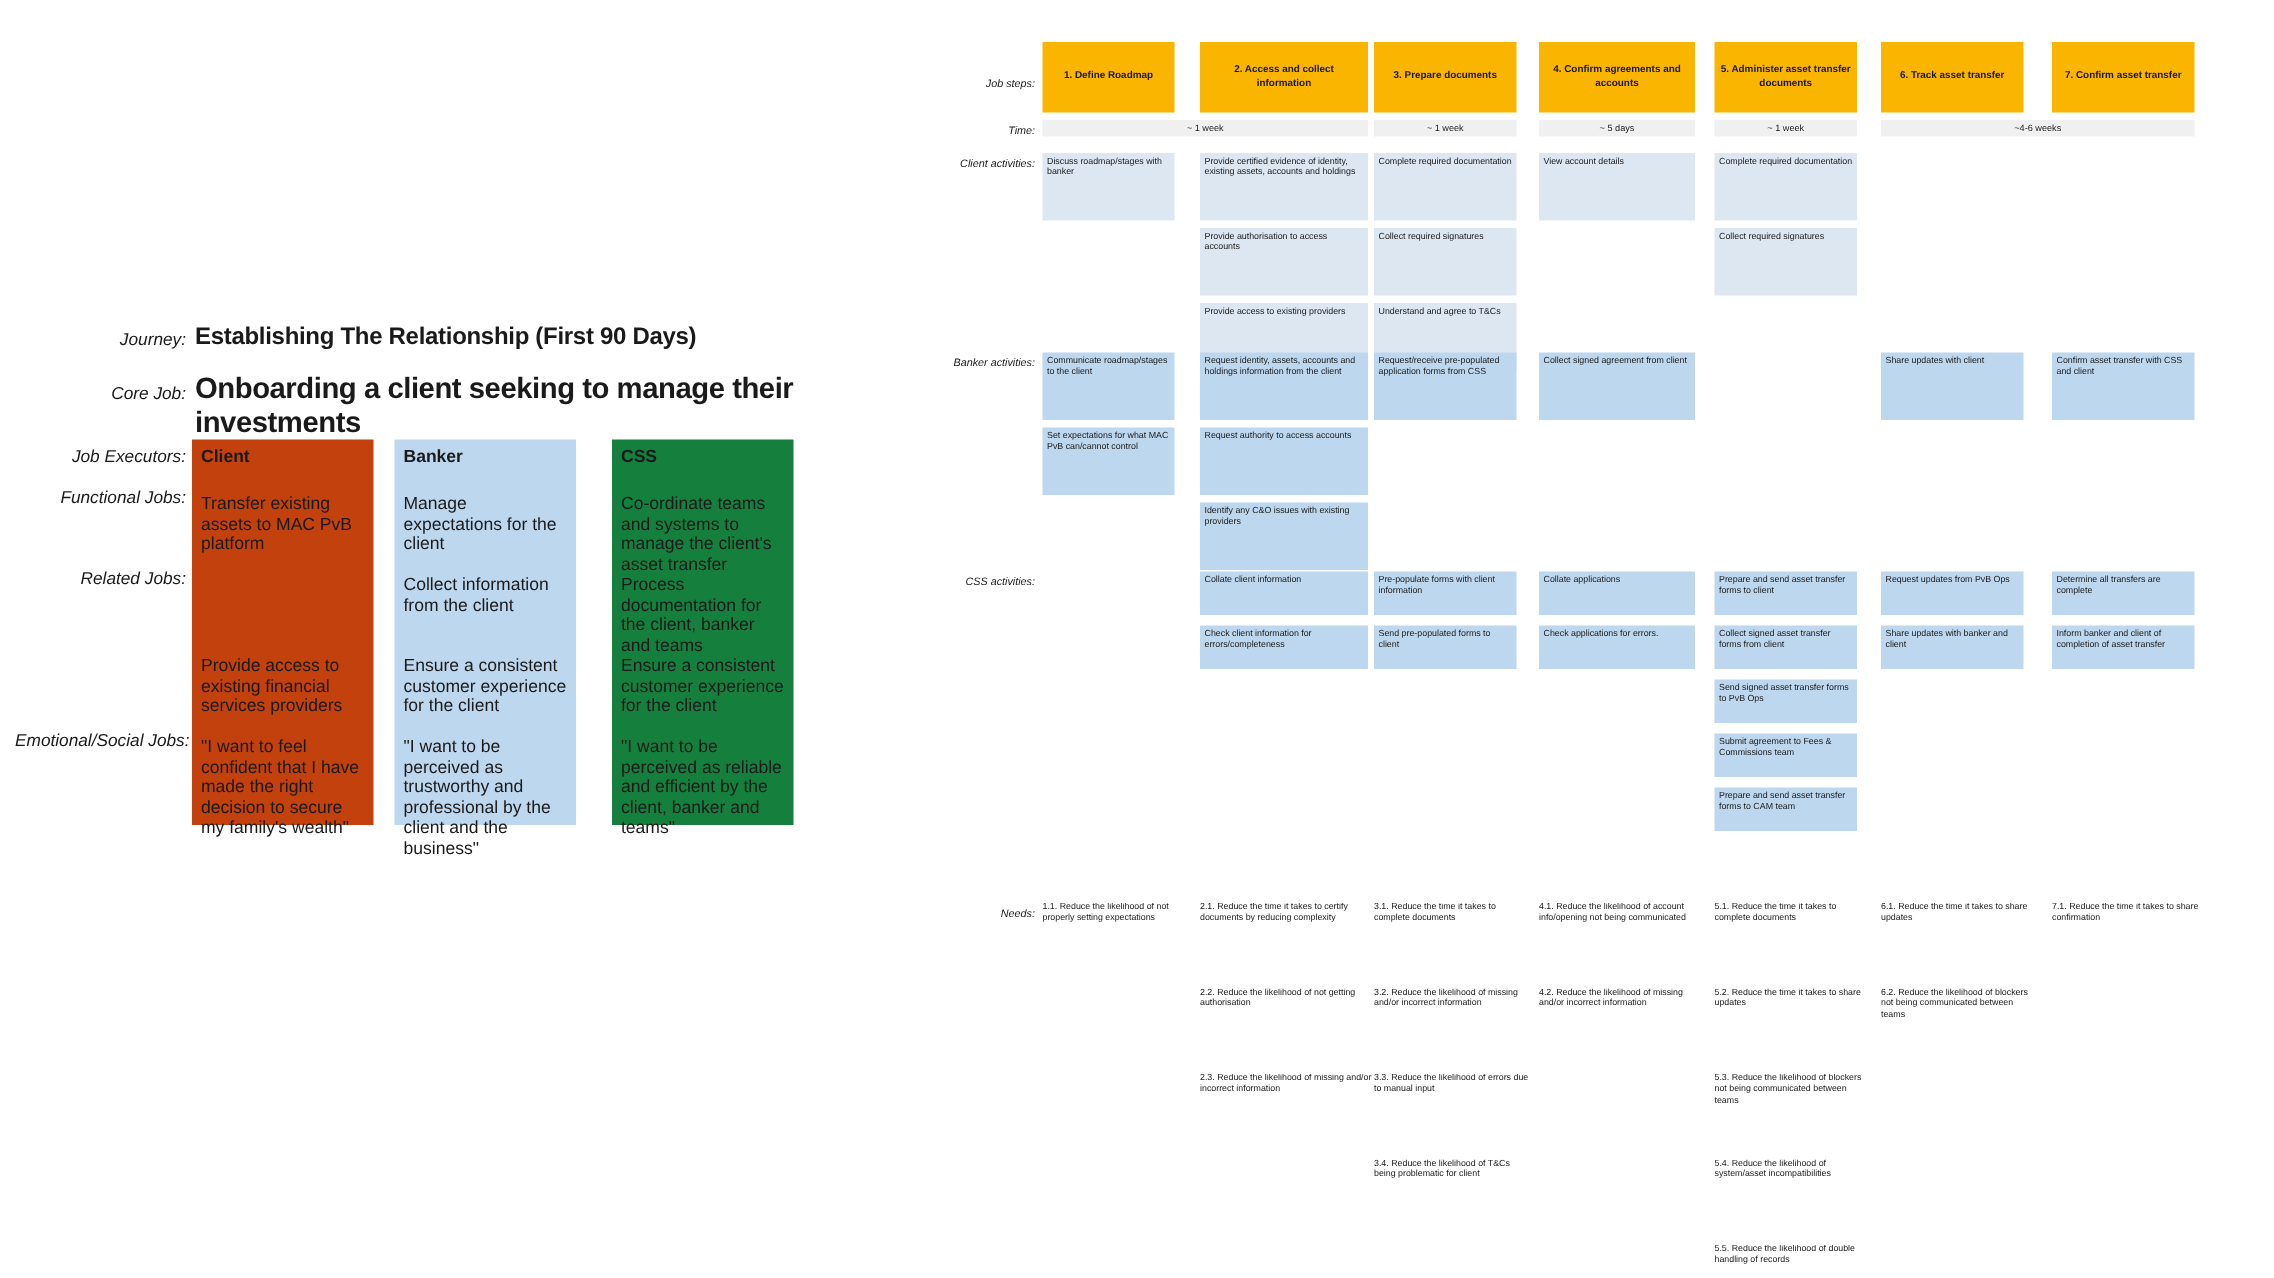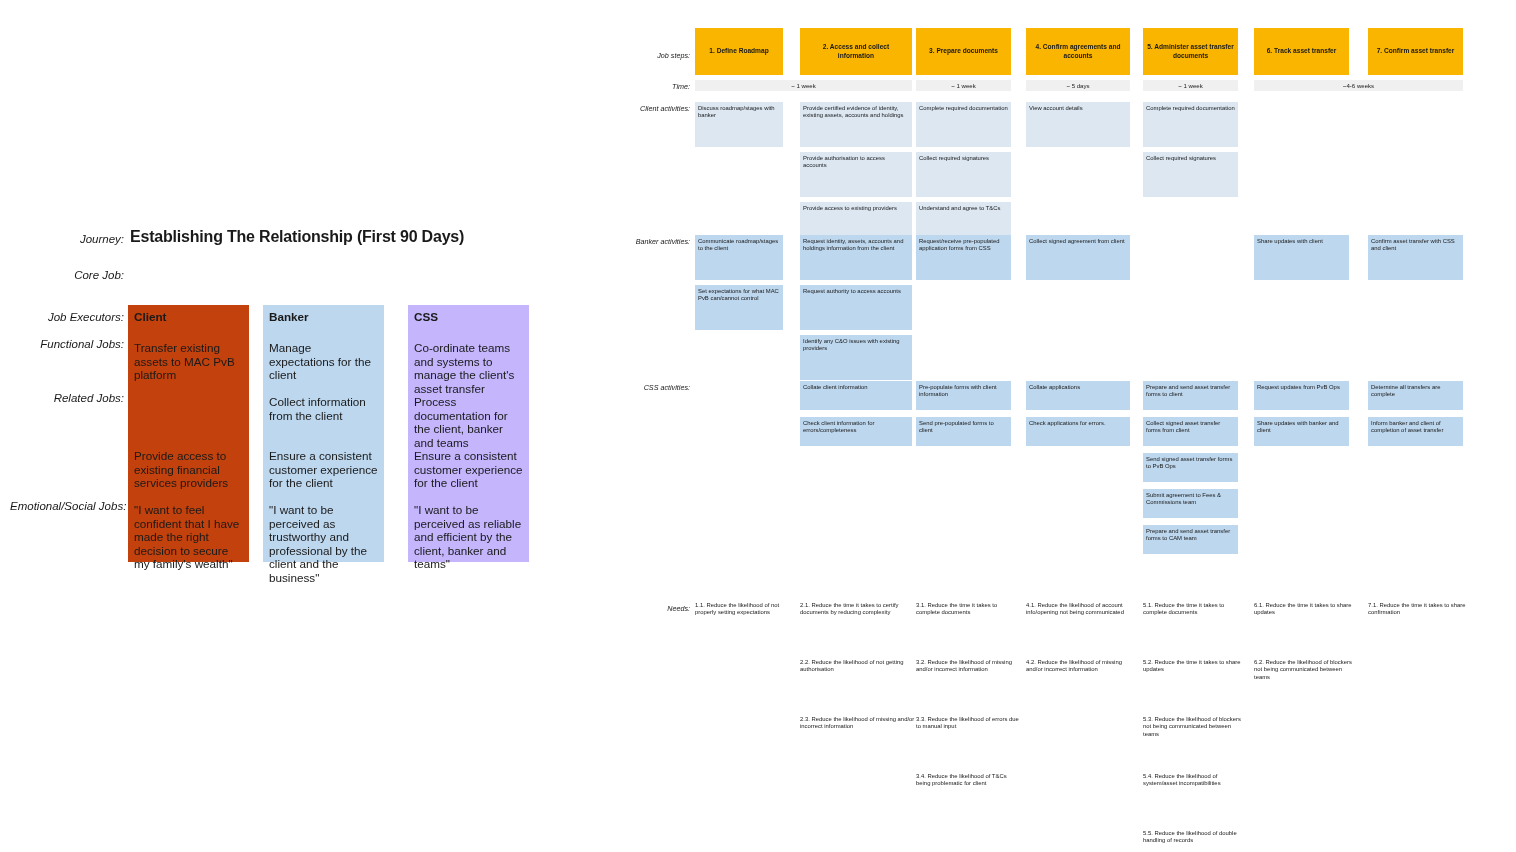--- a/index.html
+++ b/index.html
@@ -9,21 +9,21 @@
   body {
     width: 1516px; height: 852px;
     position: relative;
     font-family: "Liberation Sans", sans-serif;
     color: #1a1a1a;
     overflow: hidden;
   }
   .abs { position: absolute; box-sizing: border-box; }
 
   
-  #left-panel { left: 0; top: 16px; width: 620px; height: 628px; }
+  #left-panel { left: 0; top: 4px; width: 620px; height: 628px; }
 
   .row-label {
     font-style: italic;
     font-size: 11.5px;
     text-align: right;
     color: #1a1a1a;
     white-space: nowrap;
   }
 
   #journey-label  { left: 10px;  top: 217px; width: 114px; }
@@ -39,21 +39,21 @@
   #related-label   { left: 10px; top: 376px; width: 114px; }
   #emotional-label { left: 10px; top: 484px; width: 114px; }
 
   .exec-col {
     top: 289px; width: 121px; height: 257px;
     padding: 5px 6px 0 6px;
     font-size: 11.7px; line-height: 13.6px;
   }
   #exec-col-client { left: 128px; background: #c2410c; }
   #exec-col-banker { left: 263px; background: #BDD7EE; }
-  #exec-col-css    { left: 408px; background: #c4b5fd; }
+  #exec-col-css    { left: 408px; background: #15803d; }
 
   .exec-title { font-weight: bold; font-size: 11.7px; margin: 0 0 0 0; }
   .exec-block { position: absolute; left: 6px; right: 5px; }
   .b-functional { top: 36px; }
   .b-related-1  { top: 90px; }
   .b-related-2  { top: 144px; }
   .b-emotional  { top: 198px; }
 
   
   #grid-panel { left: 620px; top: 16px; width: 896px; height: 852px; }
@@ -99,20 +99,21 @@
 </style>
 </head>
 <body>
 
 <div id="left-panel" class="abs">
 
   <div id="journey-label" class="abs row-label">Journey:</div>
   <div id="journey-value" class="abs">Establishing The Relationship (First 90 Days)</div>
 
   <div id="corejob-label" class="abs row-label">Core Job:</div>
+  <div id="corejob-value" class="abs">Onboarding a client seeking to manage their investments</div>
 
   <div id="executors-label" class="abs row-label">Job Executors:</div>
   <div id="functional-label" class="abs row-label">Functional Jobs:</div>
   <div id="related-label" class="abs row-label">Related Jobs:</div>
   <div id="emotional-label" class="abs row-label">Emotional/Social Jobs:</div>
 
   <div id="exec-col-client" class="abs exec-col">
     <div class="exec-title">Client</div>
     <div class="exec-block b-functional">Transfer existing assets to MAC PvB platform</div>
     <div class="exec-block b-related-2">Provide access to existing financial services providers</div>

